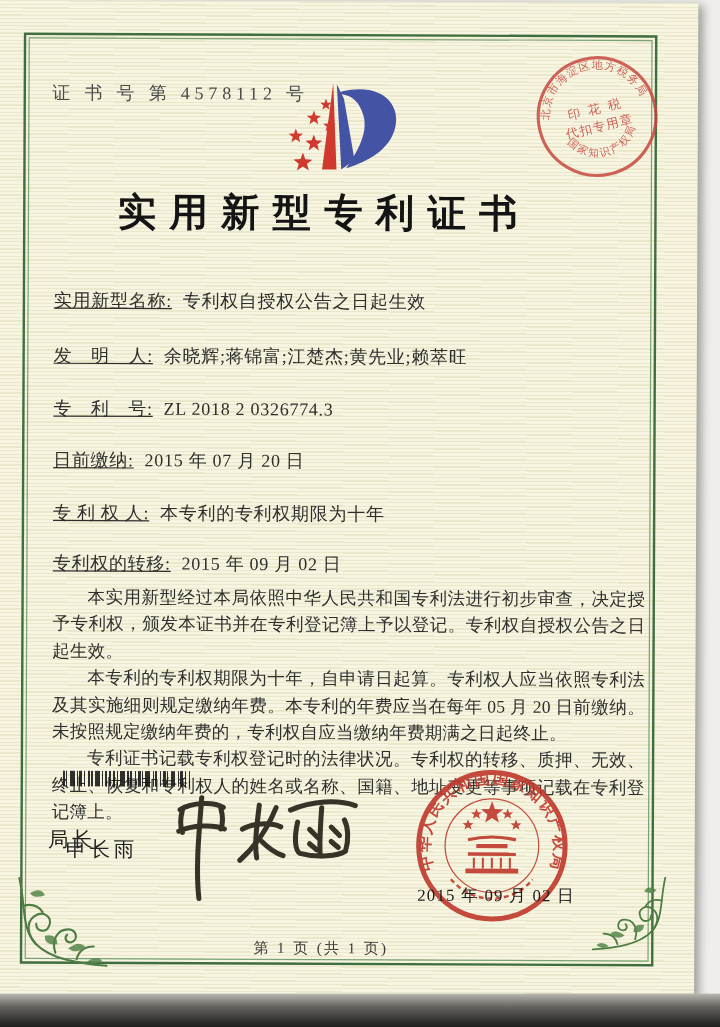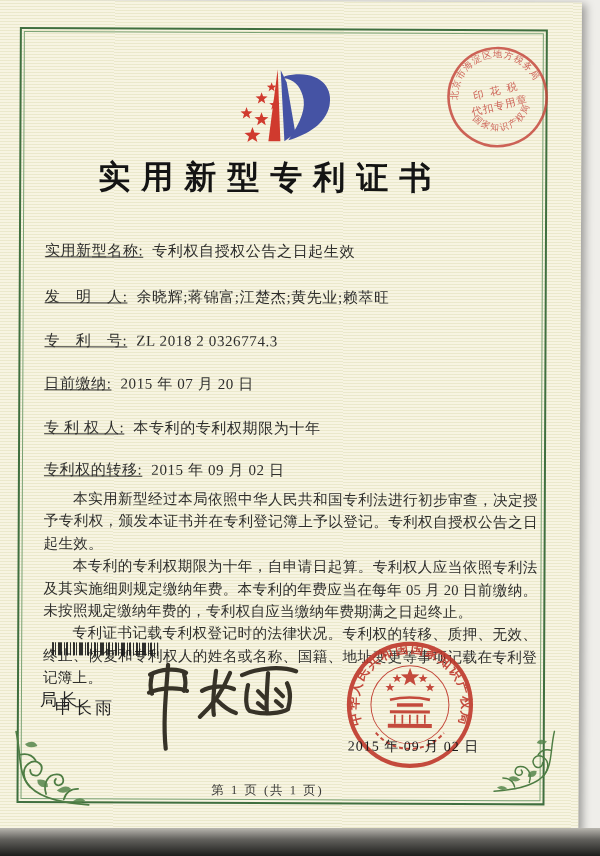--- a/index.html
+++ b/index.html
@@ -85,20 +85,21 @@
             <path d="M70,82 q8,-6 14,-1 q-7,6 -14,1z"></path>
           </g>
         </g>
       </defs>
       <use href="#flourish"></use>
     </svg>
     <svg class="flourish-br" viewBox="0 0 90 90">
       <use href="#flourish"></use>
     </svg>
 
+    <div class="certno">证 书 号 第 4578112 号</div>
 
     <svg class="logo" viewBox="0 0 150 100">
       <g fill="#d03a2e">
         <polygon points="44,25 45.2,28.4 48.8,28.5 46,30.7 47,34.1 44,32.1 41,34.1 42,30.7 39.2,28.5 42.8,28.4"></polygon>
         <polygon points="34,35 35.5,39.2 40,39.4 36.5,42.1 37.7,46.4 34,43.9 30.3,46.4 31.5,42.1 28,39.4 32.5,39.2"></polygon>
         <polygon points="47,42 48.3,45.8 52.3,46 49.2,48.4 50.3,52.2 47,49.9 43.7,52.2 44.8,48.4 41.7,46 45.7,45.8"></polygon>
         <polygon points="19,50 20.5,54.2 25,54.4 21.5,57.1 22.7,61.4 19,58.9 15.3,61.4 16.5,57.1 13,54.4 17.5,54.2"></polygon>
         <polygon points="34,55 35.8,59.8 41,60.1 37,63.2 38.3,68.2 34,65.2 29.7,68.2 31,63.2 27,60.1 32.2,59.8"></polygon>
         <polygon points="25,70 27,75.5 33,75.9 28.4,79.4 30,85 25,81.6 20,85 21.6,79.4 17,75.9 23,75.5"></polygon>
         <polygon points="50,12 41,84 53,84"></polygon>

